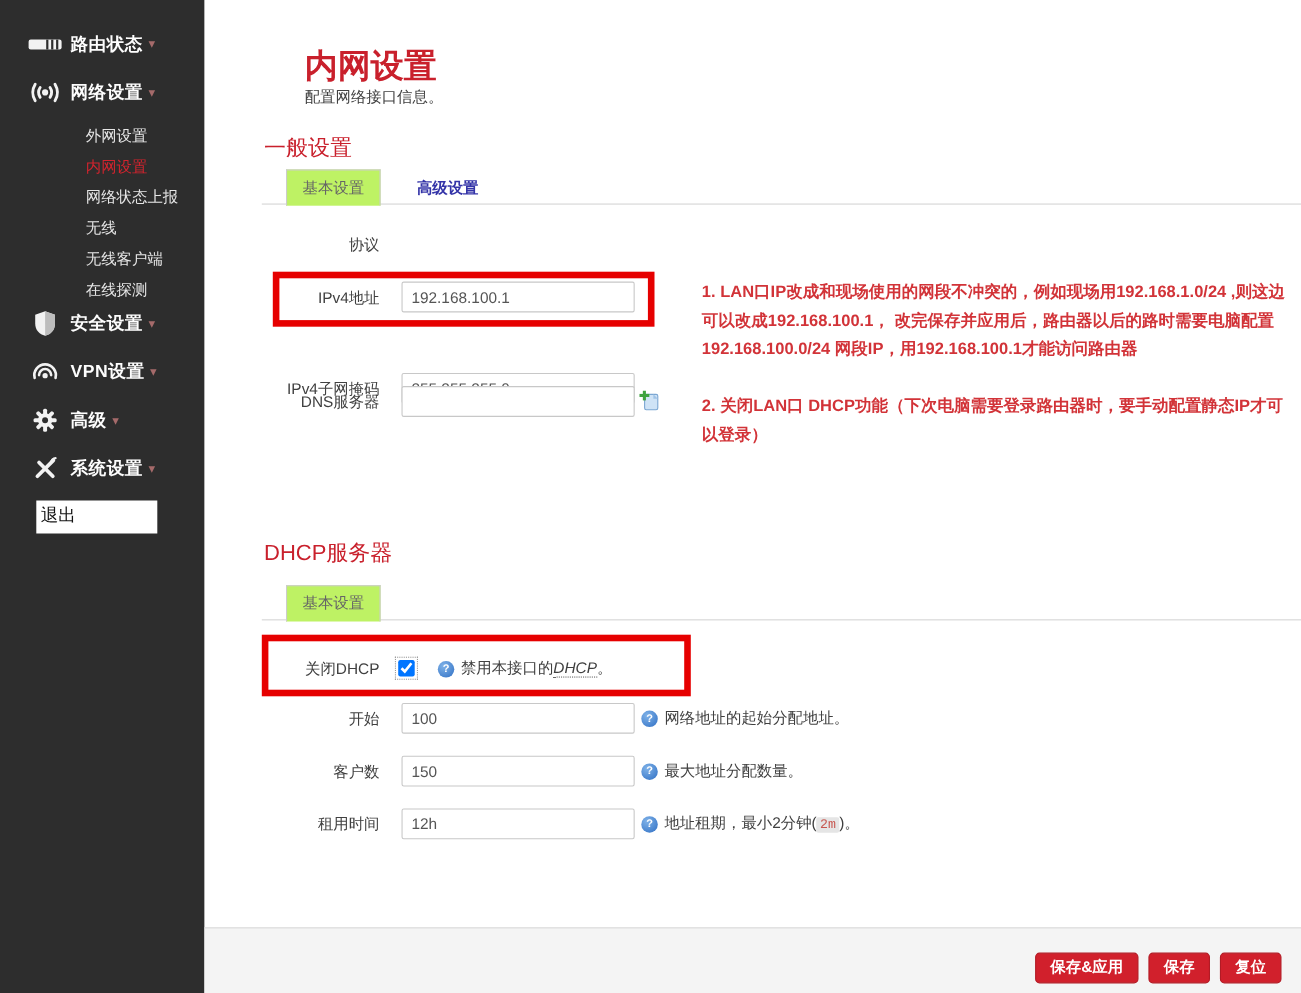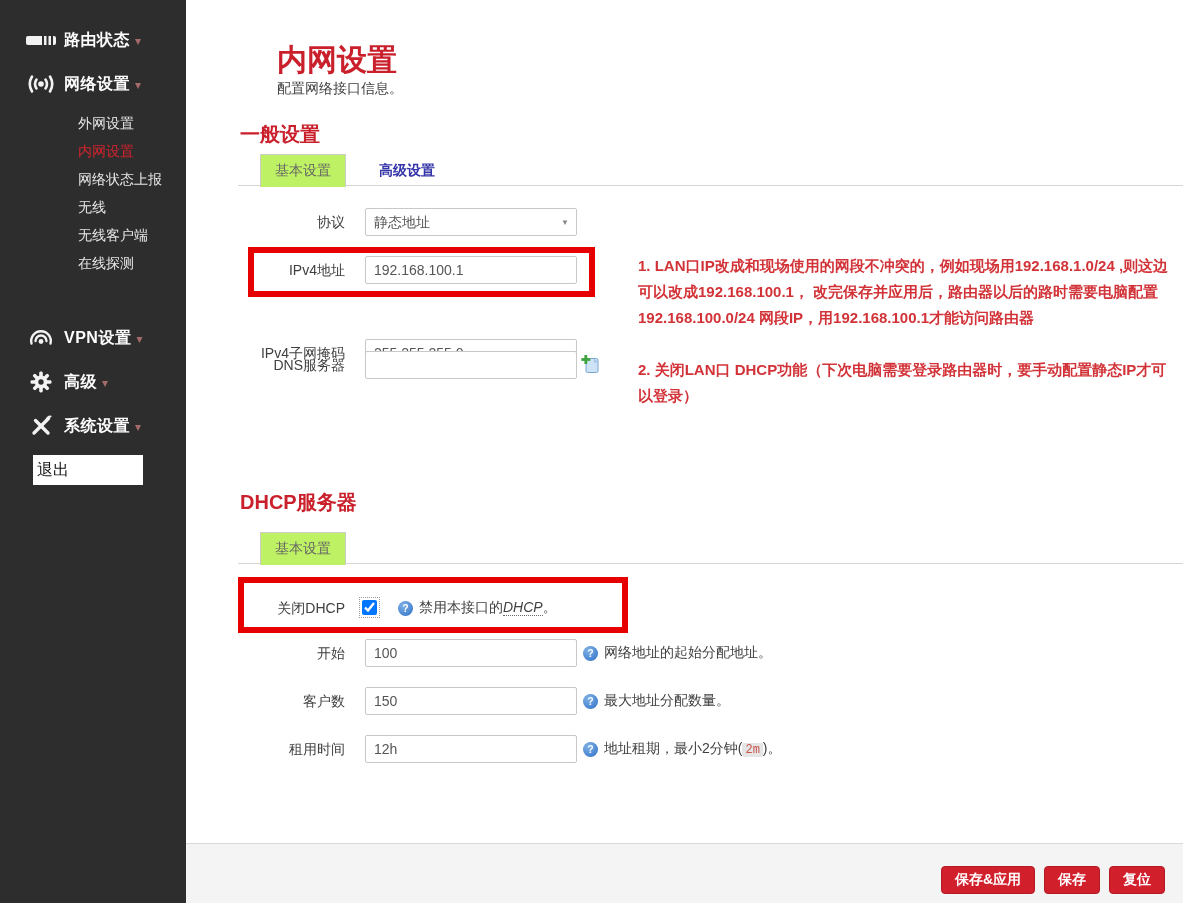--- a/index.html
+++ b/index.html
@@ -15,21 +15,21 @@
   .caret { margin-left:5px; }
   .caret::after { content:"▾"; color:#a56a6a; font-size:12px; }
   .sub-item { position:absolute; left:78px; height:28px; line-height:28px; color:#e6e6e6; font-size:14px; cursor:pointer; }
   .sub-item.active { color:#d2242e; }
   .logout-box { position:absolute; left:33px; top:455px; width:110px; height:30px; background:#fff; color:#111; font-size:16px; line-height:29px; padding-left:4px; cursor:pointer; }
 
   
   .main { position:absolute; left:186px; top:0; width:997px; height:903px; background:#fff; }
   .page-title { position:absolute; left:91px; top:40px; font-size:30px; font-weight:bold; color:#c9202c; }
   .page-subtitle { position:absolute; left:91px; top:80px; font-size:14px; color:#404040; }
-  .section-heading { position:absolute; left:54px; font-size:20px; color:#c9202c; font-weight:bold; }
+  .section-heading { position:absolute; left:54px; font-size:20px; color:#c9202c; font-weight:normal; }
   .tab-line { position:absolute; left:52px; right:0; height:1px; background:#d5d5d5; z-index:1; }
   .tab-active { position:absolute; width:86px; height:33px; background:#bef264; border:1px solid #ccc; border-bottom:none; z-index:2; display:flex; align-items:center; justify-content:center; font-size:14px; color:#666; cursor:default; }
   .tab-link { position:absolute; font-size:14px; color:#3434a8; cursor:pointer; font-weight:bold; }
 
   .form-row { position:absolute; height:28px; }
   .form-label { position:absolute; left:54px; width:105px; text-align:right; line-height:28px; font-size:14px; color:#404040; }
   .ctrl { position:absolute; left:179px; top:0; width:212px; height:28px; border:1px solid #c8c8c8; border-radius:2px; background:#fff; font-size:14px; color:#555; padding:0 22px 0 8px; font-family:"Liberation Sans","DejaVu Sans",sans-serif; }
   input.ctrl { padding-right:19px; }
   .select-wrap { position:absolute; left:179px; top:0; width:212px; height:28px; }
   .select-wrap .ctrl { left:0; width:212px; }
@@ -89,20 +89,30 @@
       <span class="caret"></span>
     </div>
 
     <div class="sub-item" style="top:109px;">外网设置</div>
     <div class="sub-item active" style="top:137px;">内网设置</div>
     <div class="sub-item" style="top:165px;">网络状态上报</div>
     <div class="sub-item" style="top:193px;">无线</div>
     <div class="sub-item" style="top:221px;">无线客户端</div>
     <div class="sub-item" style="top:249px;">在线探测</div>
 
+    <div class="side-item" style="top:280px;">
+      <span class="icon-box">
+        <svg width="22" height="24" viewBox="0 0 22 24">
+            <path d="M11 1 L20 4.2 V12 C20 18 16.2 21.8 11 23.2 C5.8 21.8 2 18 2 12 V4.2 Z" fill="#f2f2f2"></path>
+            <path d="M11 1 L20 4.2 V12 C20 18 16.2 21.8 11 23.2 Z" fill="#bdbdbd"></path>
+          </svg>
+      </span>
+      <span class="lbl">安全设置</span>
+      <span class="caret"></span>
+    </div>
 
     <div class="side-item" style="top:324px;">
       <span class="icon-box">
         <svg width="26" height="22" viewBox="0 0 26 22" fill="none" stroke="#f2f2f2" stroke-width="2.4" stroke-linecap="round">
             <circle cx="13" cy="14.5" r="2.4" fill="#f2f2f2" stroke="none"></circle>
             <path d="M7.5 14 A5.5 5.5 0 1 1 18.5 14"></path>
             <path d="M3.5 16.5 A9.8 9.8 0 1 1 22.5 16.5"></path>
           </svg>
       </span>
       <span class="lbl">VPN设置</span>
@@ -147,24 +157,20 @@
     <div class="page-subtitle">配置网络接口信息。</div>
 
     <h2 class="section-heading" style="top:121px;">一般设置</h2>
 
     <div class="tab-line" style="top:185px;"></div>
     <div class="tab-active" style="left:74px; top:154px;">基本设置</div>
     <div class="tab-link" style="left:193px; top:162px;">高级设置</div>
 
     <div class="form-row" style="top:208px; left:0; right:0;">
       <div class="form-label">协议</div>
-      <div class="select-wrap">
-        <div class="ctrl" style="line-height:26px; position:absolute;">静态地址</div>
-        <span class="select-caret"></span>
-      </div>
     </div>
 
     <div class="form-row" style="top:256px; left:0; right:0;">
       <div class="form-label">IPv4地址</div>
       <input class="ctrl" type="text" value="192.168.100.1" style="">
     </div>
 
     <div class="form-row" style="top:303px; left:0; right:0;margin-top:36px;">
       <div class="form-label">IPv4子网掩码</div>
       <div class="select-wrap">

